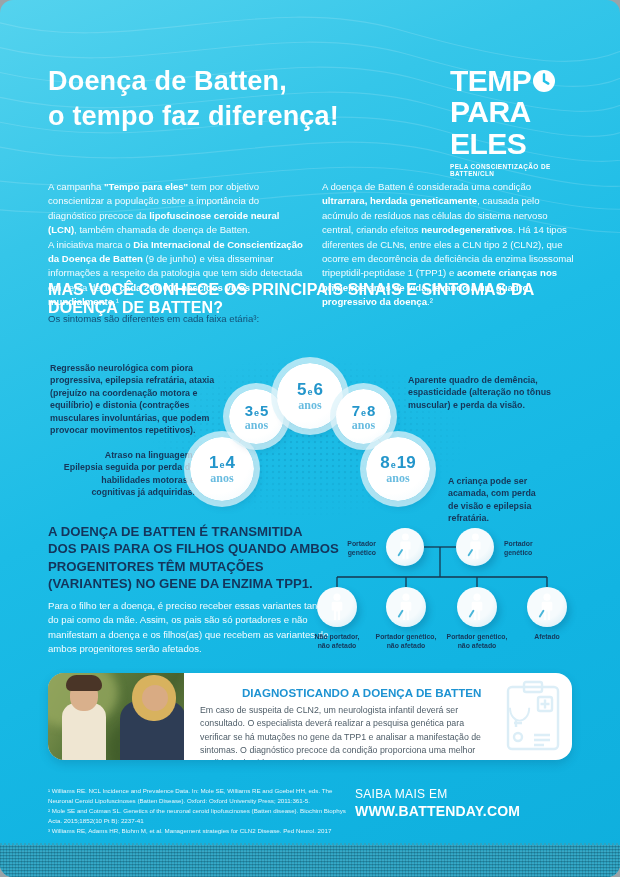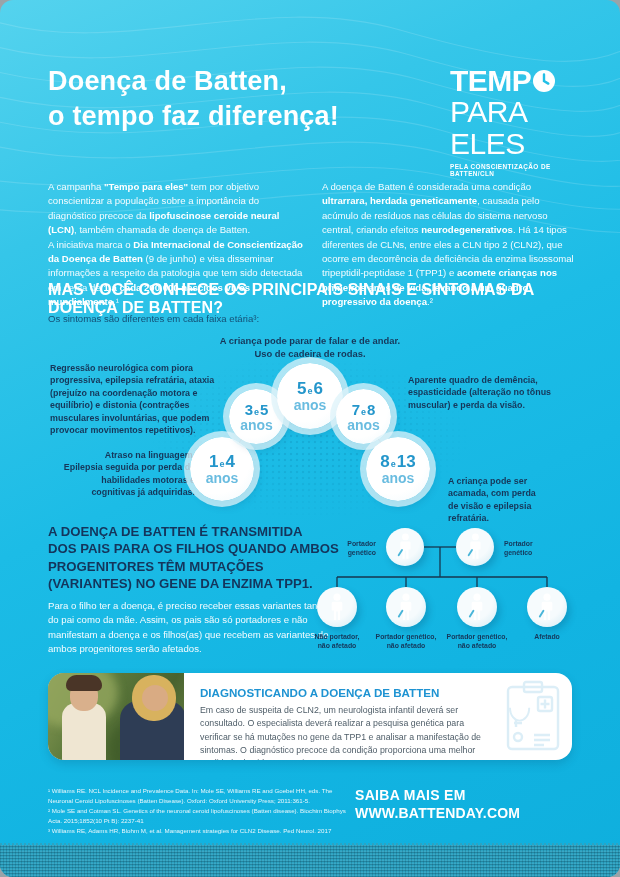--- a/index.html
+++ b/index.html
@@ -24,21 +24,21 @@
     -webkit-mask-image: radial-gradient(ellipse at center, #000 25%, transparent 70%);
     mask-image: radial-gradient(ellipse at center, #000 25%, transparent 70%);
     pointer-events:none;
   }
 
   
   .title { left:48px; top:64px; color:#fff; font-size:27px; font-weight:bold; line-height:1.28; letter-spacing:.2px; }
   .logo { left:450px; top:66px; width:145px; color:#fff; }
   .logo-line1 { display:flex; align-items:center; font-size:30px; font-weight:bold; letter-spacing:-.5px; line-height:1; }
   .logo-clock { width:24px; height:24px; margin-left:1px; }
-  .logo-line2 { font-size:30px; font-weight:normal; letter-spacing:-.5px; line-height:1.05; }
+  .logo-line2 { font-size:30px; font-weight:bold; letter-spacing:-.5px; line-height:1.05; }
   .logo-tagline { font-size:6.4px; font-weight:bold; letter-spacing:.4px; margin-top:4px; }
 
   
   .intro { color:#f4fcff; font-size:9.6px; line-height:1.5; top:180px; }
   .intro b { color:#ffffff; }
   .intro-left { left:48px; width:256px; }
   .intro-right { left:322px; width:256px; }
 
   
   .sym-heading { left:48px; top:281px; width:540px; color:#fff; font-size:16px; font-weight:bold; letter-spacing:.1px; }
@@ -52,21 +52,21 @@
 
   #arc-lines { left:0; top:0; width:620px; height:560px; pointer-events:none; }
 
   .age-circle {
     border-radius:50%; background:radial-gradient(circle at 40% 35%, #ffffff 60%, #eef8fc 100%);
     box-shadow:0 0 0 6px rgba(222,243,250,.75), 3px 5px 9px rgba(0,70,110,.22);
     display:flex; flex-direction:column; align-items:center; justify-content:center;
   }
   .age-nums { color:#2496cb; font-weight:bold; font-size:17px; line-height:1; display:flex; align-items:baseline; gap:1px; }
   .age-conj { font-size:9px; }
-  .age-unit { color:#69bce0; font-weight:bold; font-size:14px; line-height:1; margin-top:1px; }
+  .age-unit { color:#69bce0; font-weight:bold; font-size:12px; line-height:1; margin-top:1px;font-family:Liberation Serif, serif; }
   .c-1e4  { left:190px; top:437px; width:64px; height:64px; }
   .c-3e5  { left:229px; top:389px; width:55px; height:55px; }
   .c-5e6  { left:277px; top:363px; width:66px; height:66px; }
   .c-7e8  { left:336px; top:389px; width:55px; height:55px; }
   .c-8e12 { left:366px; top:437px; width:64px; height:64px; }
   .c-3e5 .age-nums, .c-7e8 .age-nums { font-size:15px; }
 
   
   .trans-heading { left:48px; top:523px; width:310px; color:#14355c; font-size:13.2px; font-weight:bold; line-height:1.32; }
   .trans-para { left:48px; top:599px; width:285px; color:#f4fcff; font-size:9.6px; line-height:1.5; }
@@ -92,29 +92,29 @@
   .c-label-3 { left:132px; top:112px; width:70px; }
   .c-label-4 { left:202px; top:112px; width:70px; }
 
   
   .diag-card { left:48px; top:673px; width:524px; height:87px; background:#fff; border-radius:16px;
     display:flex; overflow:hidden; box-shadow:0 4px 10px rgba(0,60,95,.18); }
   .diag-photo { position:relative; width:136px; flex:none; overflow:hidden;
     background:linear-gradient(120deg,#8a9a55 0%,#5d7a3c 35%,#49632f 70%,#6b8344 100%); }
   .ph-blob { position:absolute; border-radius:50%; filter:blur(5px); }
   .diag-content { position:relative; flex:1; padding:13px 80px 10px 16px; }
-  .diag-heading { color:#1e93d2; font-size:11.6px; font-weight:bold; margin-bottom:5px; }
+  .diag-heading { color:#1e93d2; font-size:11.6px; font-weight:bold; margin-bottom:5px;margin-left:42px; }
   .diag-text { color:#4e5d68; font-size:8.8px; line-height:1.52; }
   .diag-watermark { position:absolute; right:6px; top:6px; width:72px; height:75px; opacity:.55; }
 
   
   .refs { left:48px; top:786px; width:300px; color:#e8f7fc; font-size:6.2px; line-height:1.55; }
   .refs div { margin-bottom:1px; }
   .cta { left:355px; top:787px; color:#fff; }
-  .cta-1 { font-size:14px; font-weight:bold; letter-spacing:.3px; }
+  .cta-1 { font-size:12px; font-weight:normal; letter-spacing:.3px; }
   .cta-2 { font-size:14px; font-weight:bold; letter-spacing:.2px; margin-top:2px; cursor:pointer; }
 
   
   .fabric { left:0; bottom:0; width:620px; height:32px;
     background-color:#2da3c2;
     background-image:
       repeating-linear-gradient(0deg, rgba(8,60,80,.28) 0 1px, rgba(255,255,255,.06) 1px 2px, rgba(0,0,0,0) 2px 3px),
       repeating-linear-gradient(90deg, rgba(8,60,80,.22) 0 1px, rgba(0,0,0,0) 1px 3px);
   }
   .fabric-edge { left:0; bottom:30px; width:620px; height:4px;
@@ -163,22 +163,20 @@
 
   <svg id="arc-lines" class="abs" viewBox="0 0 620 560" fill="none">
     <g stroke="#16364f" stroke-width="1.2">
       <path d="M222 469 L256 417"></path>
       <path d="M256 417 L310 396"></path>
       <path d="M310 396 L364 417"></path>
       <path d="M364 417 L398 469"></path>
     </g>
   </svg>
 
-  <div class="abs note note-top pre">A criança pode parar de falar e de andar.
-Uso de cadeira de rodas.</div>
   <div class="abs note note-left-top">Regressão neurológica com piora progressiva, epilepsia refratária, ataxia (prejuízo na coordenação motora e equilíbrio) e distonia (contrações musculares involuntárias, que podem provocar movimentos repetitivos).</div>
   <div class="abs note note-left-bottom pre">Atraso na linguagem.
 Epilepsia seguida por perda de
 habilidades motoras e
 cognitivas já adquiridas.</div>
   <div class="abs note note-right-top pre">Aparente quadro de demência,
 espasticidade (alteração no tônus
 muscular) e perda da visão.</div>
   <div class="abs note note-right-bottom pre">A criança pode ser
 acamada, com perda
@@ -214,21 +212,21 @@
         <span>7</span>
         <span class="age-conj">e</span>
         <span>8</span>
       </div>
     <div class="age-unit">anos</div>
   </div>
   <div class="abs age-circle c-8e12">
     <div class="age-nums">
         <span>8</span>
         <span class="age-conj">e</span>
-        <span>13</span>
+        <span>19</span>
       </div>
     <div class="age-unit">anos</div>
   </div>
 
   <div class="abs trans-heading pre">A DOENÇA DE BATTEN É TRANSMITIDA
 DOS PAIS PARA OS FILHOS QUANDO AMBOS
 PROGENITORES TÊM MUTAÇÕES
 (VARIANTES) NO GENE DA ENZIMA TPP1.</div>
   <div class="abs trans-para">Para o filho ter a doença, é preciso receber essas variantes tanto do pai como da mãe. Assim, os pais são só portadores e não manifestam a doença e os filhos(as) que recebem as variantes de ambos progenitores serão afetados.</div>
 

